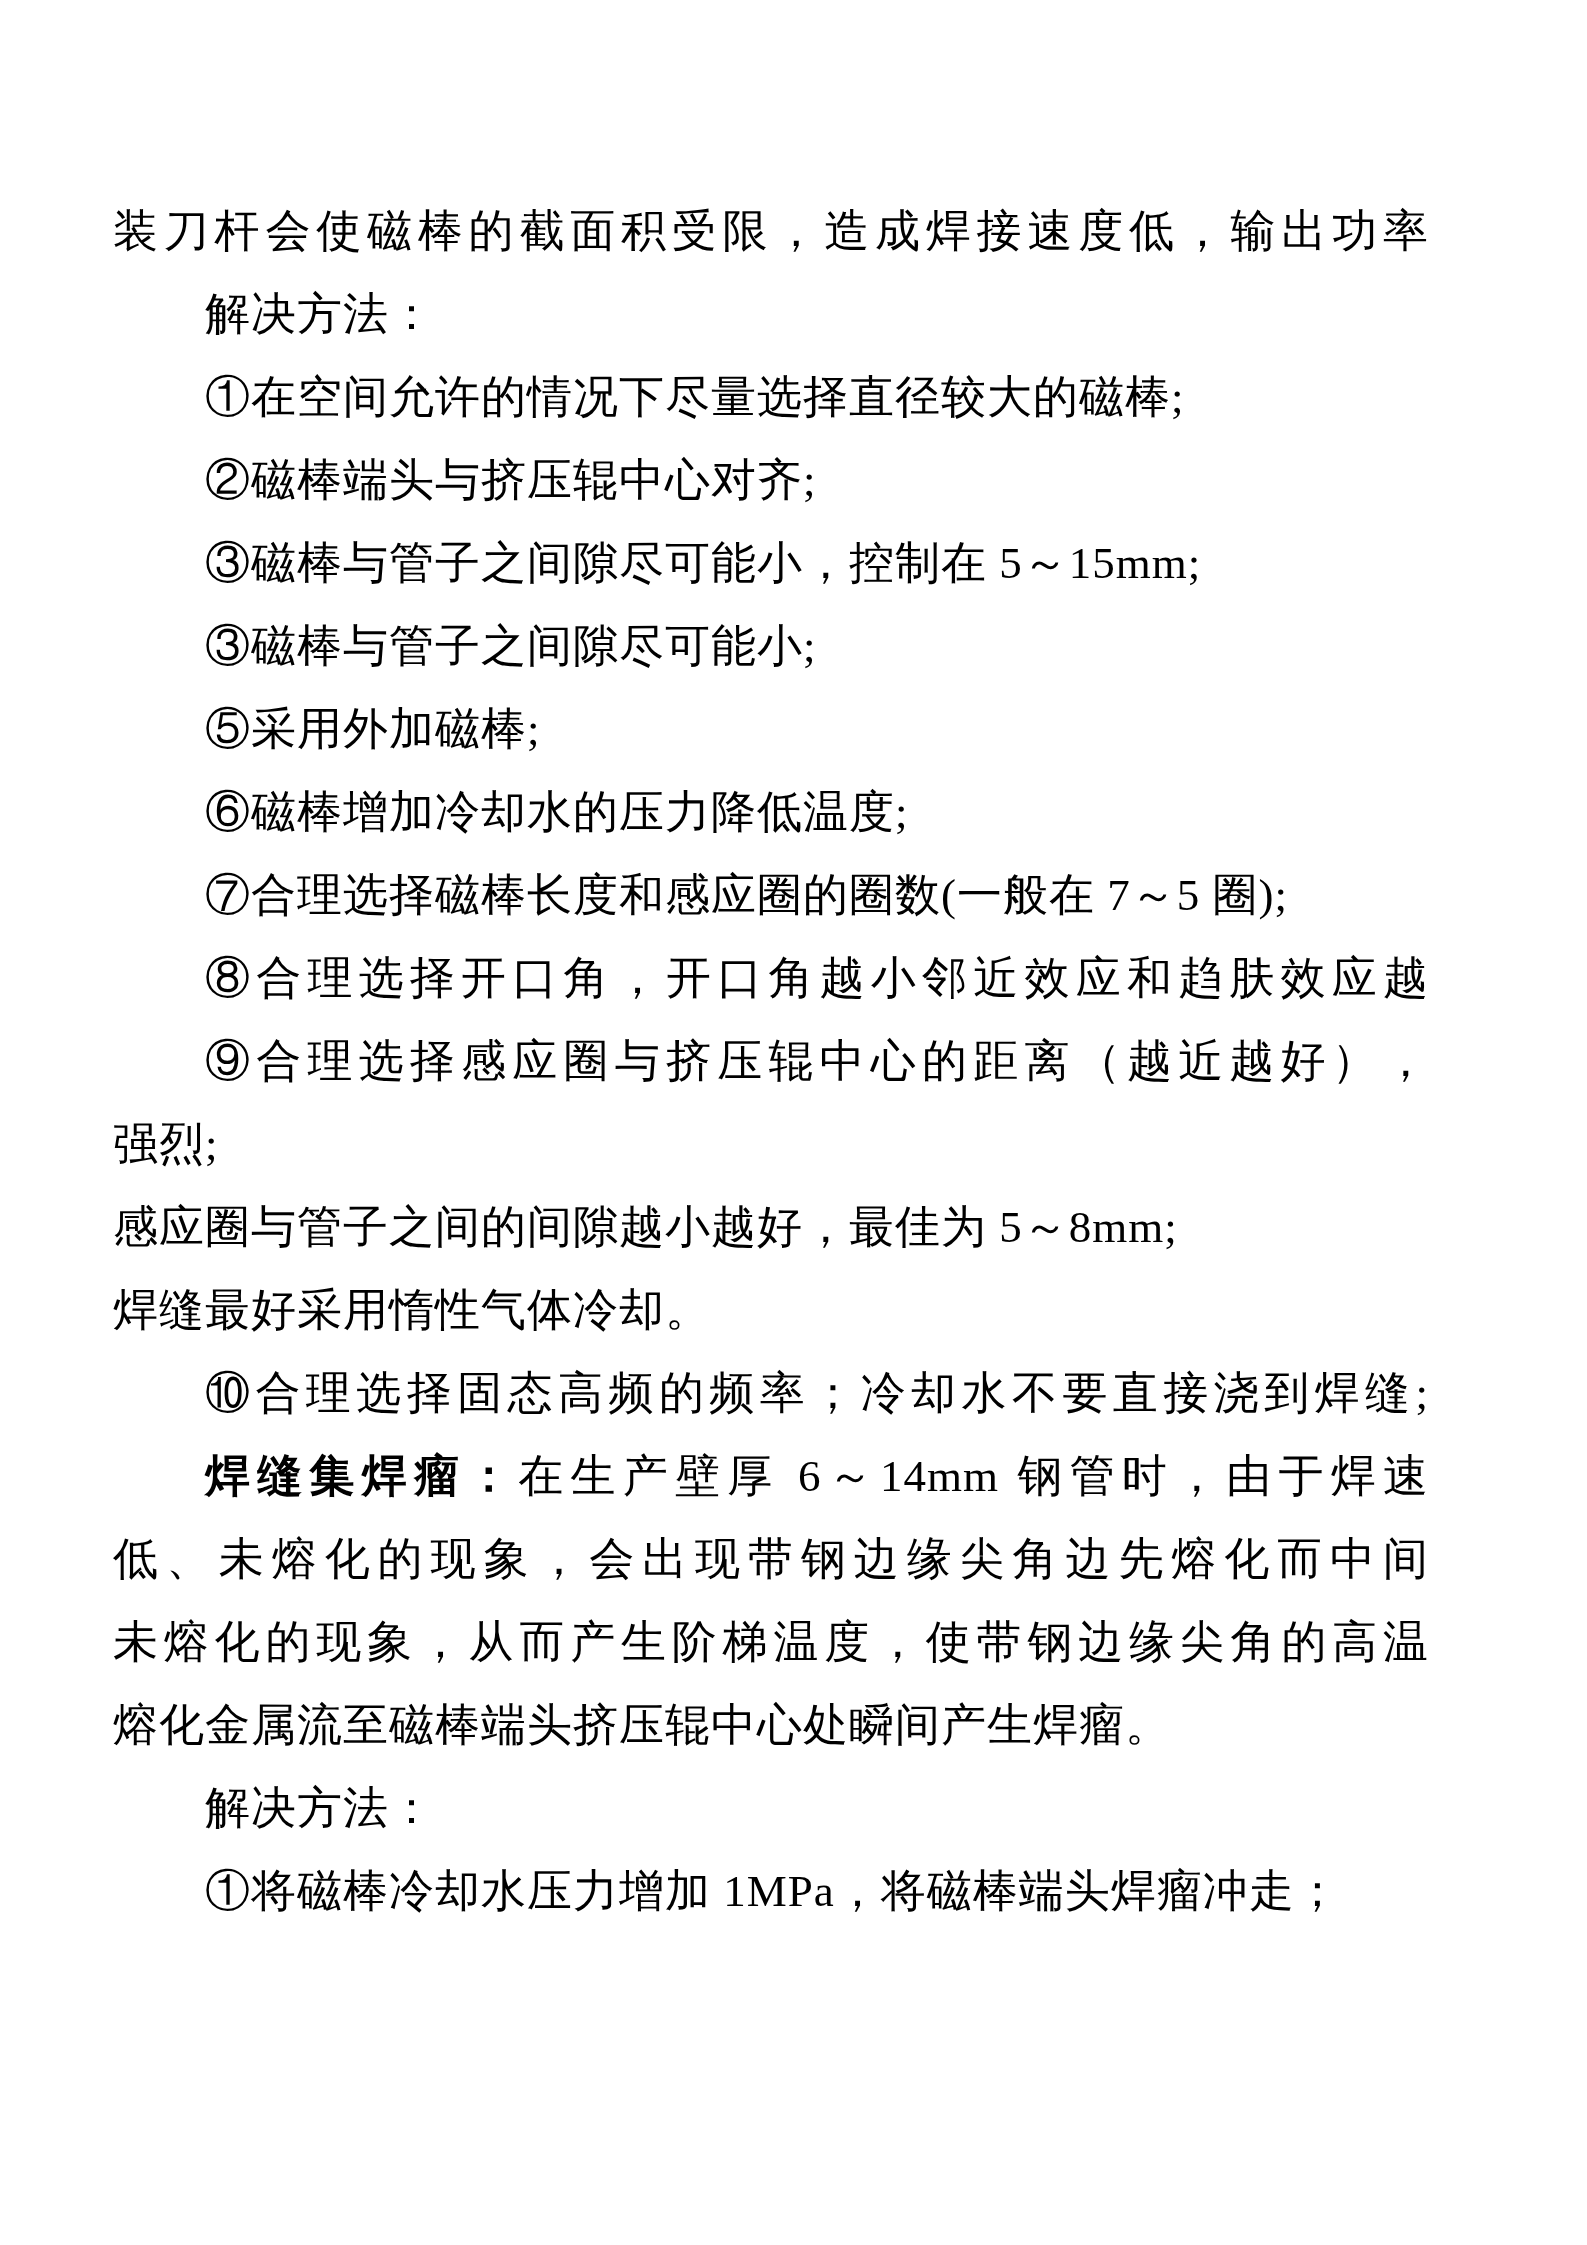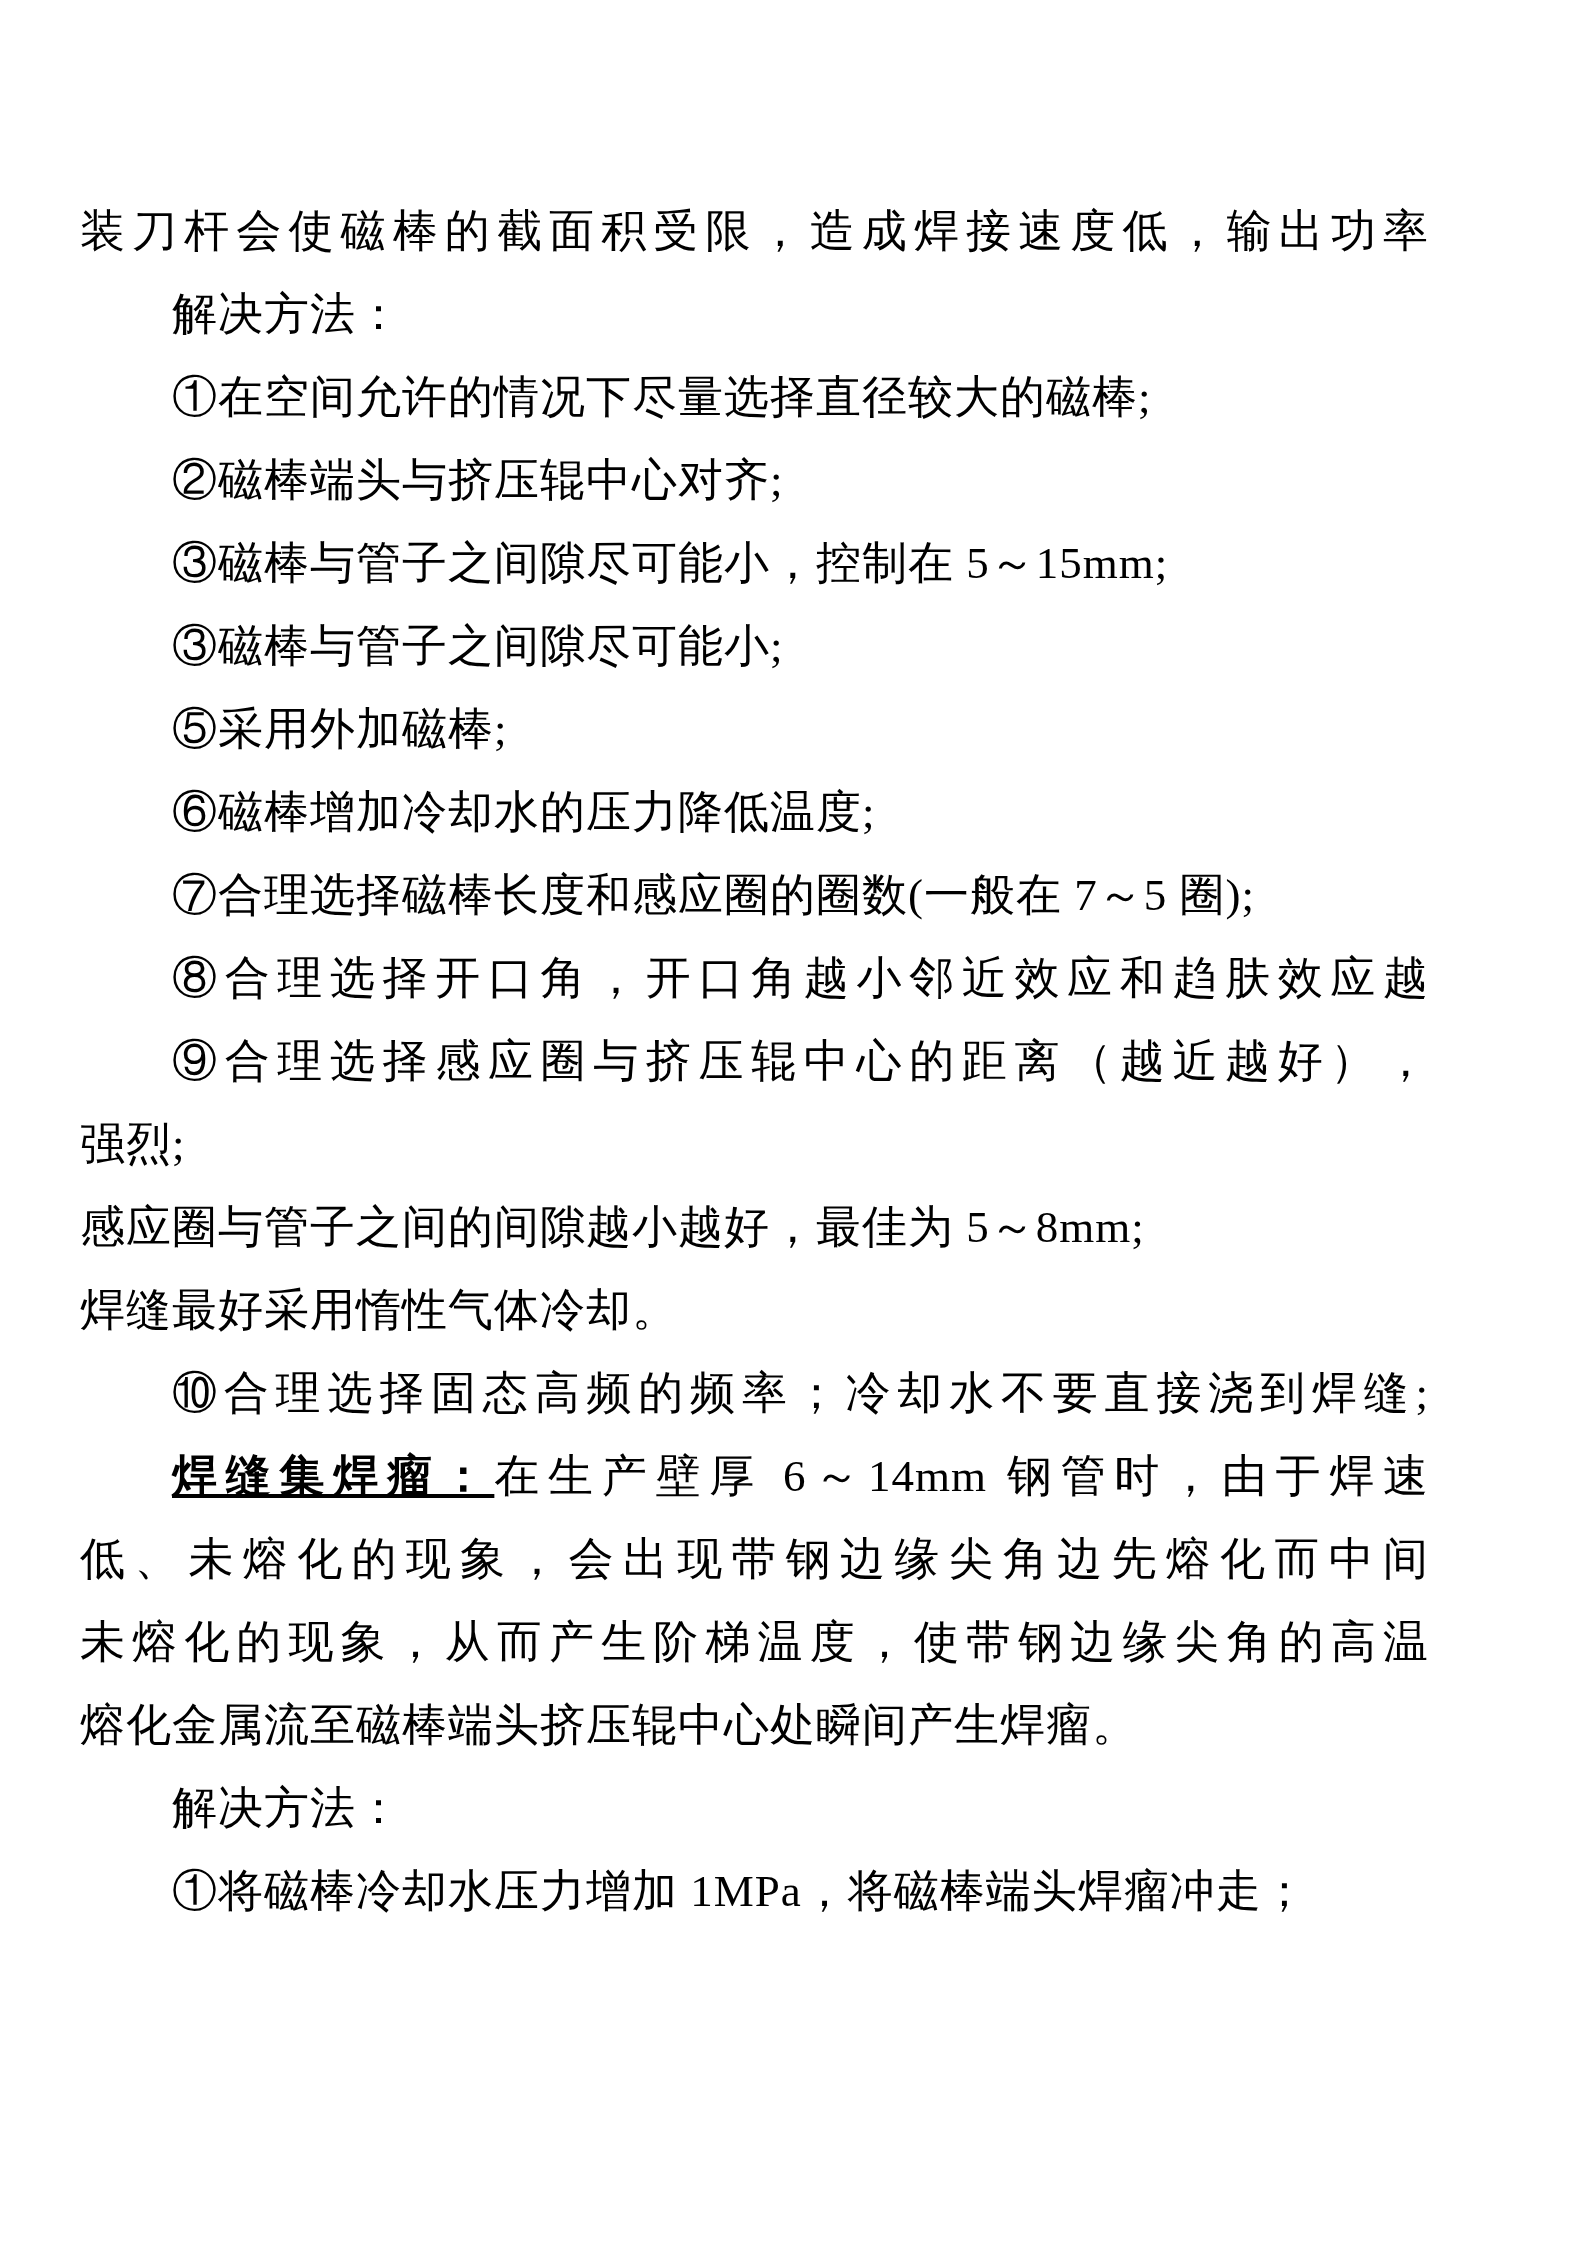--- a/index.html
+++ b/index.html
@@ -6,21 +6,21 @@
     margin: 0;
     padding: 0;
     background: #ffffff;
   }
   .page {
     position: relative;
     width: 1587px;
     height: 2242px;
     box-sizing: border-box;
     background: #ffffff;
-    padding: 190px 158px 0 80px;
+    padding: 190px 158px 0 113px;
     font-family: "Liberation Serif", "DejaVu Serif", serif;
     color: #000000;
     overflow: hidden;
   }
   .doc-body {
     width: 100%;
   }
   .line {
     font-size: 45px;
     line-height: 83px;
@@ -33,21 +33,20 @@
   .line.full {
     white-space: normal;
     text-align-last: justify;
   }
   
   .line.indent {
     text-indent: 92px;
   }
   .bold {
     font-weight: bold;
-    text-decoration: underline;
   }
 </style>
 </head>
 <body>
 
 <div class="page" style="background: rgb(255, 255, 255); color: rgb(0, 0, 0);">
   <div class="doc-body" id="doc-body">
       <div class="line full"><span>装刀杆会使磁棒的截面积受限，造成焊接速度低，输出功率</span></div>
       <div class="line indent"><span>解决方法：</span></div>
       <div class="line indent"><span>①在空间允许的情况下尽量选择直径较大的磁棒;</span></div>

